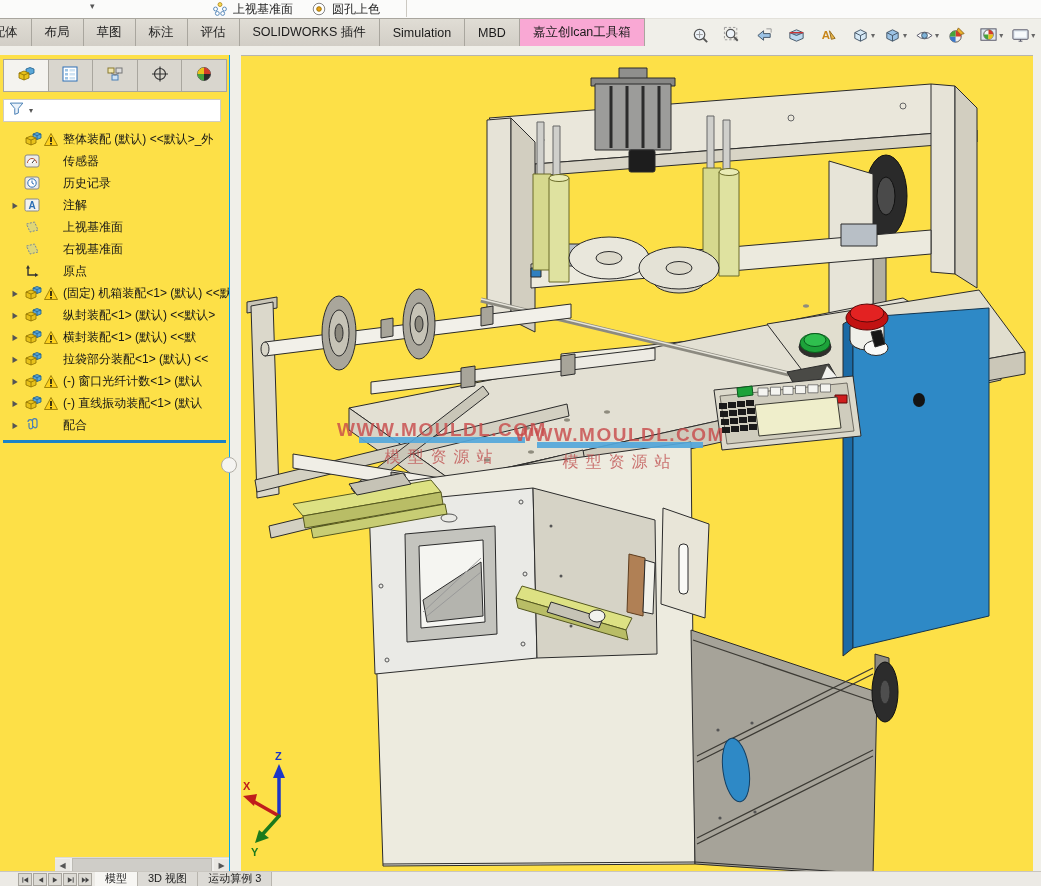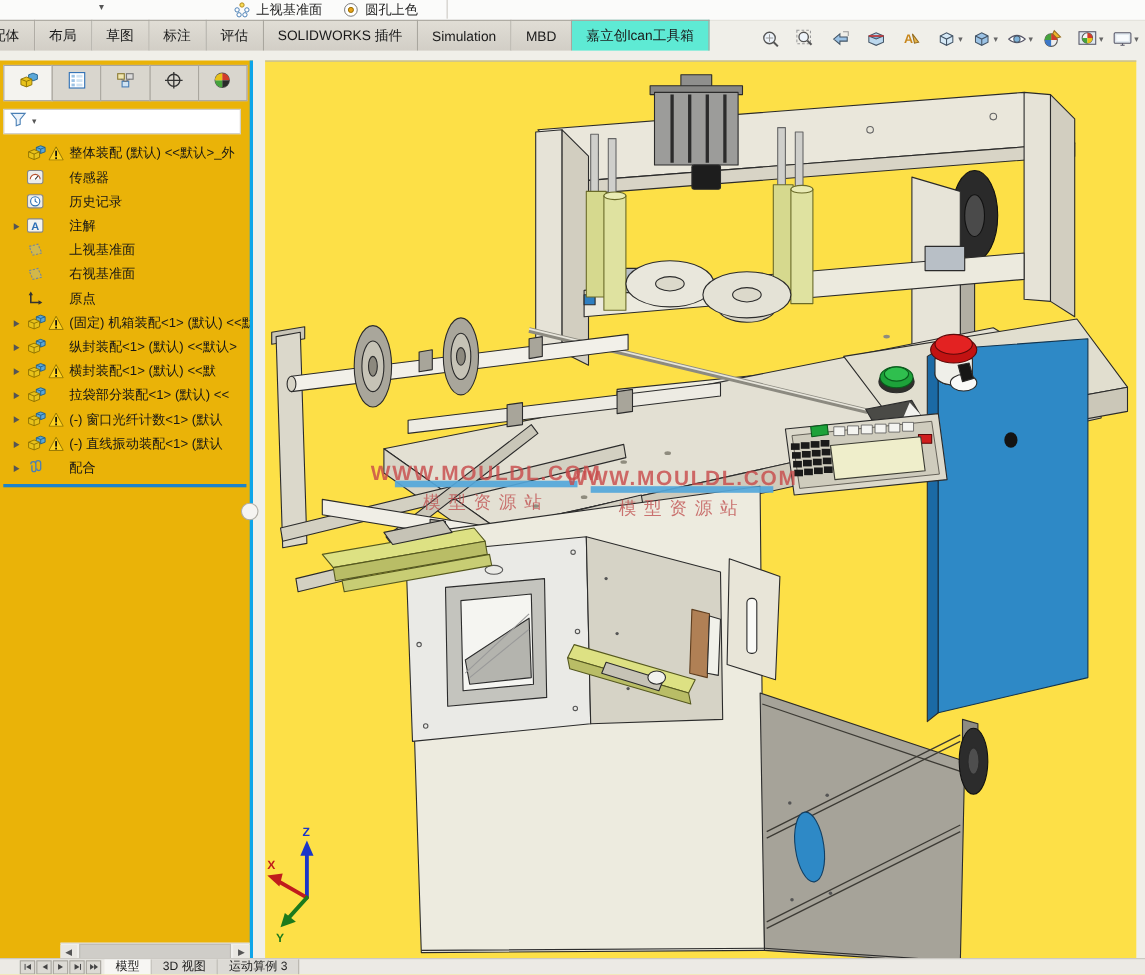--- a/index.html
+++ b/index.html
@@ -14,30 +14,30 @@
   .rp-group{position:absolute;left:212px;top:0;height:18px;display:flex;align-items:center;gap:18px}
   .rp-btn{display:flex;align-items:center;gap:5px;font-size:12px;color:#1d1d1d;white-space:nowrap}
   .rp-btn svg{display:block}
   .rp-sep{position:absolute;left:406px;top:0;height:17px;border-left:1px solid #ccc9c2}
   
   .tab-bar{position:absolute;top:18px;left:-34px;height:29px;display:flex}
   .cm-tab{height:28px;box-sizing:border-box;padding:0 13px;display:flex;align-items:center;
           font-size:12.5px;color:#1a1a1a;background:linear-gradient(#e0ddd5,#d2cec6);
           border:1px solid #a9a69e;border-bottom:none;white-space:nowrap}
   .cm-tab+.cm-tab{border-left:none}
-  .cm-tab.active{background:#5eead4}
+  .cm-tab.active{background:#f9a8d4}
   
   .hud{position:absolute;top:23px;left:690px;height:25px;display:flex;align-items:center;gap:6px}
   .hud-btn{display:flex;align-items:center;gap:1px;padding:1px;border-radius:2px}
   .hud-btn svg{display:block}
   .caret-glyph{font-size:8px;color:#666;line-height:1}
   .caret-glyph::after{content:"▾"}
   
-  .left-panel{position:absolute;top:55px;left:0;width:230px;height:817px;background:#eab308;
-              border-right:3px solid #0ea5e9;box-sizing:border-box}
+  .left-panel{position:absolute;top:55px;left:0;width:230px;height:817px;background:#fde047;
+              border-right:1px solid #0ea5e9;box-sizing:border-box}
   .pm-tabs{display:flex;margin:4px 3px 0 3px;height:33px}
   .pm-tab{flex:1;display:flex;align-items:center;justify-content:center;background:#d9d6ce;
           border:1px solid #a9a69e;margin-right:-1px}
   .pm-tab.active{background:#f4f3ef}
   .filter-row{margin:7px 8px 0 3px;height:21px;background:#fff;border:1px solid #cfccc4;
               display:flex;align-items:center;padding-left:4px;gap:3px}
   .filter-caret{font-size:8px;color:#555}
   .filter-caret::after{content:"▾"}
   .tree{margin-top:6px;font-size:12px;color:#161616}
   .tree-row{height:22px;display:flex;align-items:center;white-space:nowrap;overflow:hidden}

